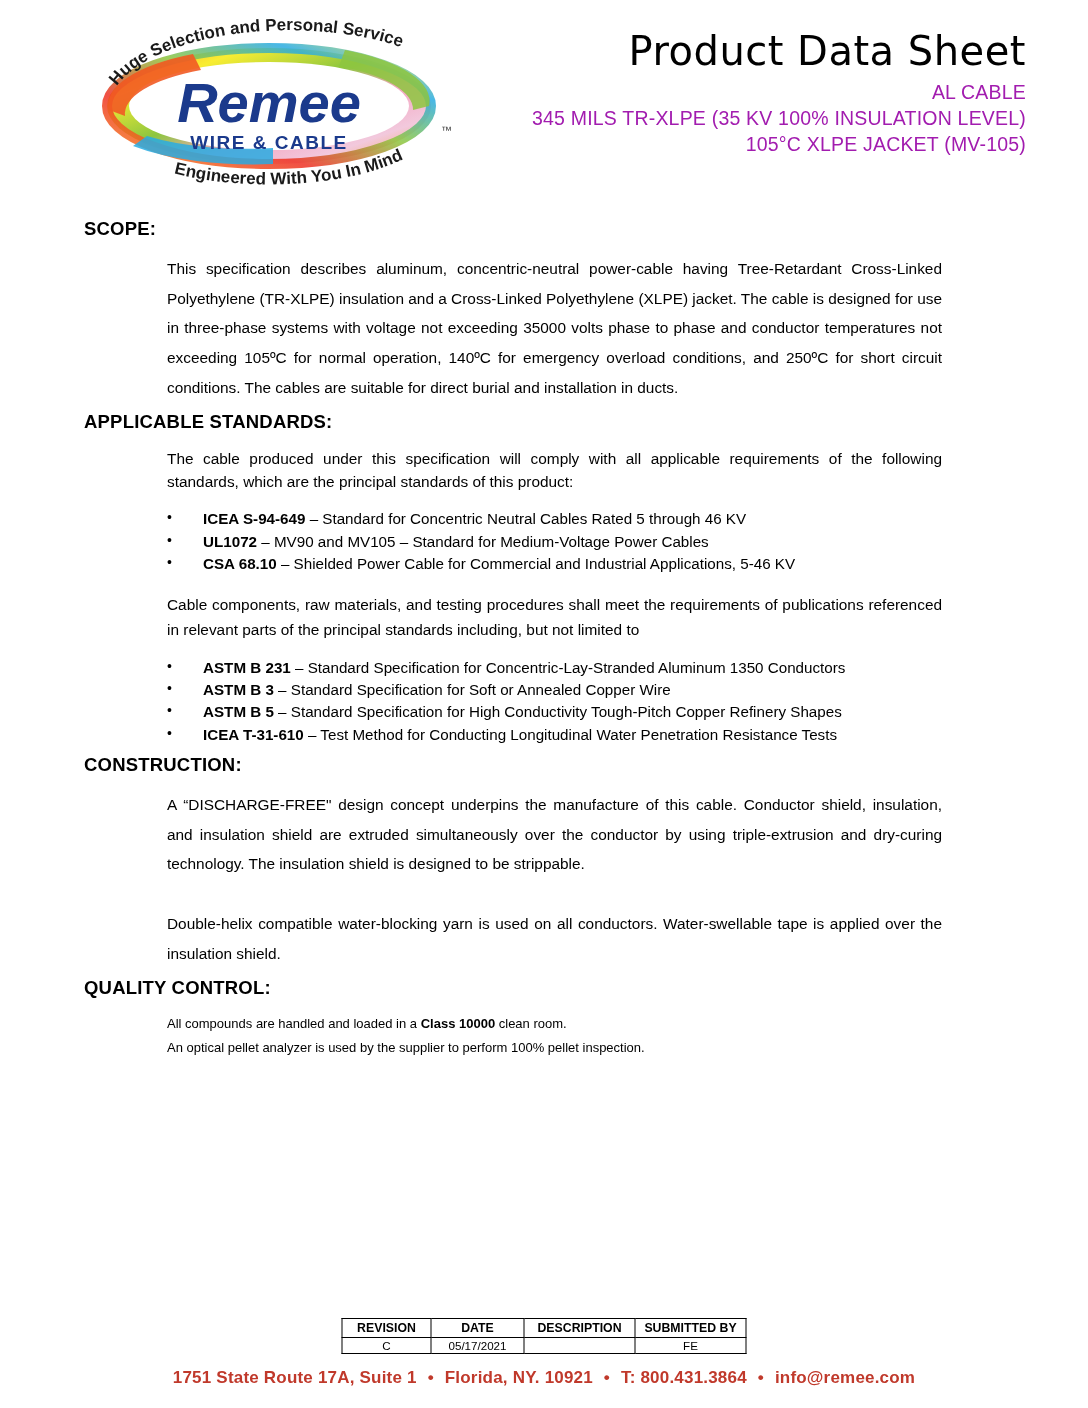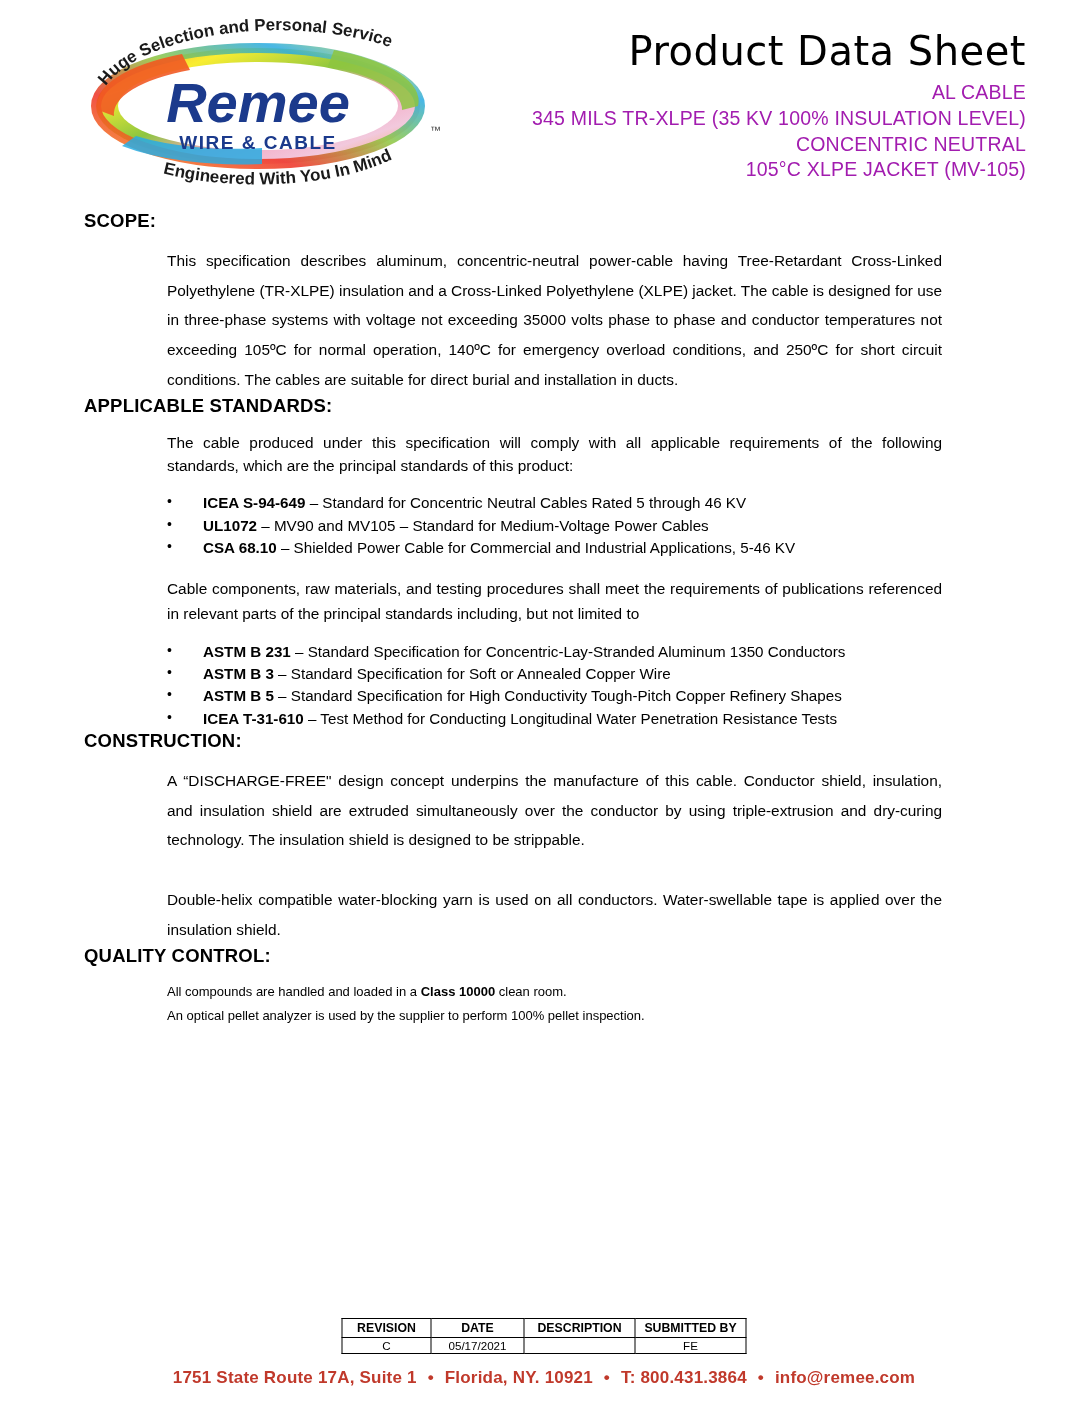--- a/index.html
+++ b/index.html
@@ -13,20 +13,21 @@
     font-family: "Liberation Sans", sans-serif;
     color: #000000;
     position: relative;
     overflow: hidden;
   }
 
   
   .header {
     position: relative;
     height: 210px;
+    margin-left: 11px;
   }
   .logo-wrap {
     position: absolute;
     left: 62px;
     top: 6px;
     width: 420px;
     height: 200px;
   }
   .logo-svg { display: block; }
 
@@ -55,21 +56,21 @@
   }
 
   
   .content {
     padding: 0 62px 0 62px;
     position: relative;
   }
   h2.section {
     font-size: 18.5px;
     font-weight: bold;
-    margin: 0 0 0 22px;
+    margin: 8px 0 0 22px;
     letter-spacing: 0.2px;
     color: #000;
   }
   .sec-scope { margin-top: 12px; }
   .sec-standards { margin-top: 44px; }
   .sec-construction { margin-top: 34px; }
   .sec-quality { margin-top: 36px; }
 
   .para {
     margin: 14px 0 0 105px;
@@ -201,21 +202,20 @@
         <textPath href="#arcBot" startOffset="16%">Engineered With You In Mind</textPath>
       </text>
     </svg>
   </div>
 
   <div class="header-right">
     <div class="pds-title">Product Data Sheet</div>
     <div class="pds-sub">
       <div>AL CABLE</div>
       <div>345 MILS TR-XLPE (35 KV  100% INSULATION LEVEL)</div>
-      <div>CONCENTRIC NEUTRAL</div>
       <div>105°C XLPE JACKET (MV-105)</div>
     </div>
   </div>
 </div>
 
 <div class="content">
 
   <h2 class="section sec-scope">SCOPE:</h2>
   <p class="para">This specification describes aluminum, concentric-neutral power-cable having Tree-Retardant Cross-Linked Polyethylene (TR-XLPE) insulation and a Cross-Linked Polyethylene (XLPE) jacket. The cable is designed for use in three-phase systems with voltage not  exceeding 35000 volts phase to phase and conductor temperatures not exceeding 105ºC for normal operation, 140ºC for emergency overload conditions, and 250ºC for short circuit conditions. The cables are suitable for direct burial and installation in ducts.</p>
 

